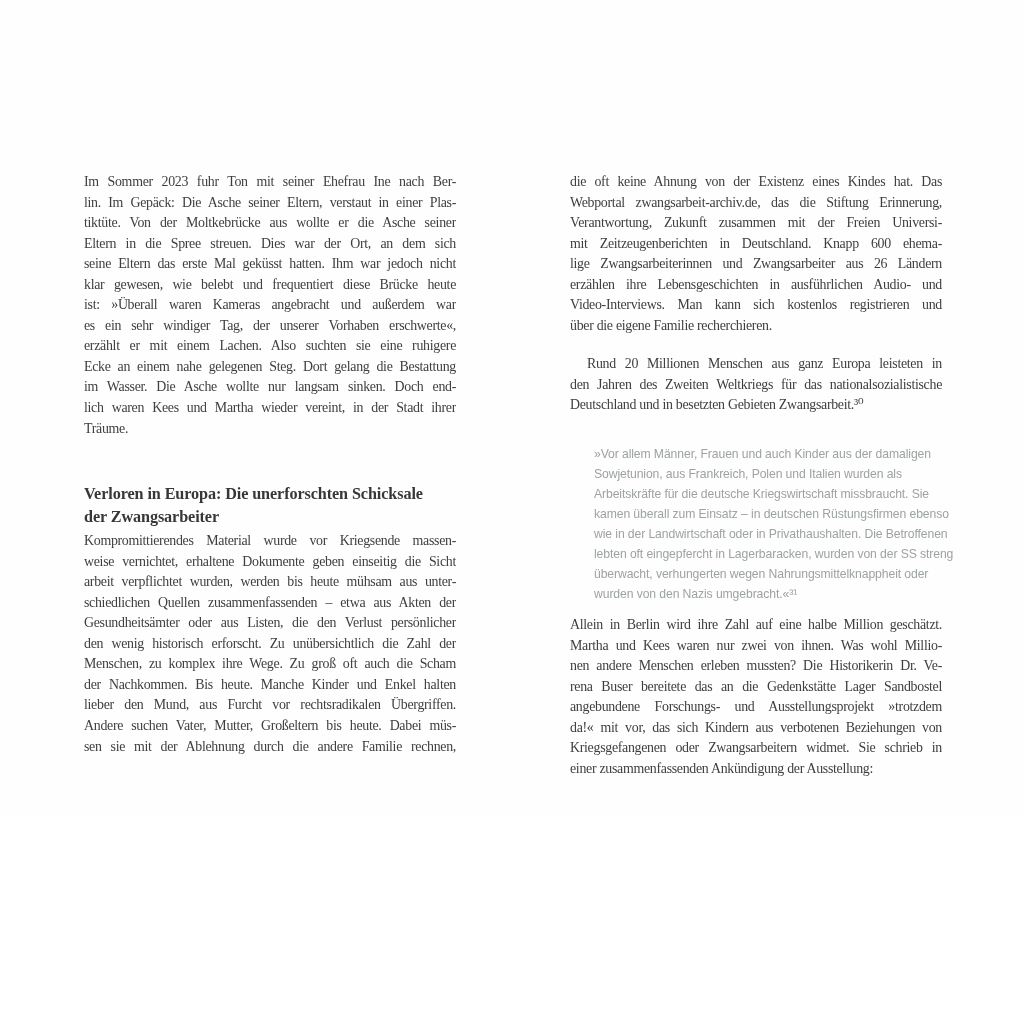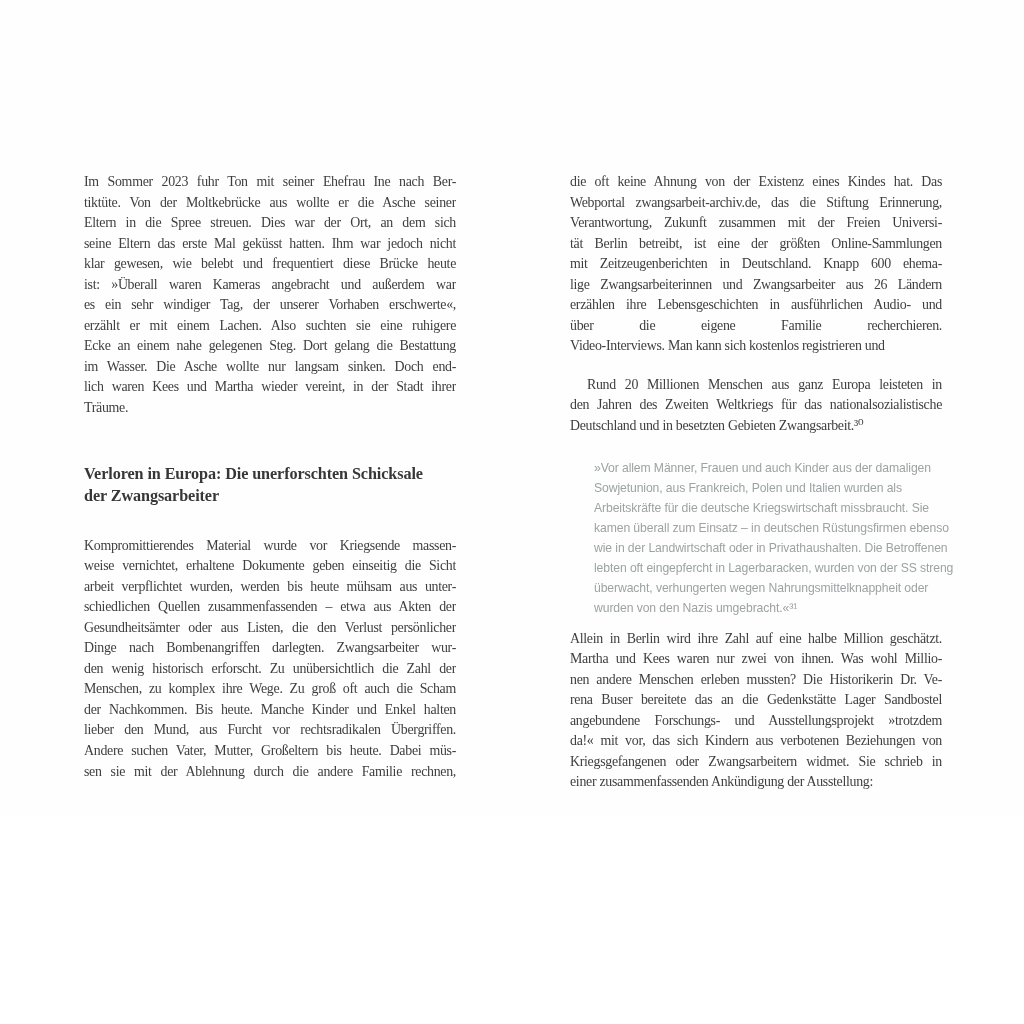--- a/index.html
+++ b/index.html
@@ -43,24 +43,24 @@
 
   .heading { margin-top: 44px; }
   .heading .line {
     font-weight: bold;
     font-size: 16.2px;
     line-height: 22.5px;
     letter-spacing: -0.1px;
     color: #373737;
     text-align: left;
   }
-  .page-left .para-after-heading { margin-top: 28px; }
+  .page-left .para-after-heading { margin-top: 3px; }
 
   .blockquote {
-    margin-top: 21px;
+    margin-top: 28px;
     padding-left: 24px;
   }
   .blockquote .line {
     font-family: "Liberation Sans", "DejaVu Sans", sans-serif;
     font-size: 12.2px;
     line-height: 20px;
     letter-spacing: -0.1px;
     color: #9da2a3;
     text-align: left;
     white-space: nowrap;
@@ -86,20 +86,21 @@
   }
 </style>
 </head>
 <body>
 
 <div id="spread">
 
   <div class="page page-left">
     <div class="para">
         <div class="line">Im Sommer 2023 fuhr Ton mit seiner Ehefrau Ine nach Ber-</div>
+        <div class="line">lin. Im Gepäck: Die Asche seiner Eltern, verstaut in einer Plas-</div>
         <div class="line">tiktüte. Von der Moltkebrücke aus wollte er die Asche seiner</div>
         <div class="line">Eltern in die Spree streuen. Dies war der Ort, an dem sich</div>
         <div class="line">seine Eltern das erste Mal geküsst hatten. Ihm war jedoch nicht</div>
         <div class="line">klar gewesen, wie belebt und frequentiert diese Brücke heute</div>
         <div class="line">ist: »Überall waren Kameras angebracht und außerdem war</div>
         <div class="line">es ein sehr windiger Tag, der unserer Vorhaben erschwerte«,</div>
         <div class="line">erzählt er mit einem Lachen. Also suchten sie eine ruhigere</div>
         <div class="line">Ecke an einem nahe gelegenen Steg. Dort gelang die Bestattung</div>
         <div class="line">im Wasser. Die Asche wollte nur langsam sinken. Doch end-</div>
         <div class="line">lich waren Kees und Martha wieder vereint, in der Stadt ihrer</div>
@@ -108,41 +109,39 @@
     <div class="heading">
         <div class="line">Verloren in Europa: Die unerforschten Schicksale</div>
         <div class="line">der Zwangsarbeiter</div>
       </div>
     <div class="para justify-all para-after-heading">
         <div class="line">Kompromittierendes Material wurde vor Kriegsende massen-</div>
         <div class="line">weise vernichtet, erhaltene Dokumente geben einseitig die Sicht</div>
         <div class="line">arbeit verpflichtet wurden, werden bis heute mühsam aus unter-</div>
         <div class="line">schiedlichen Quellen zusammenfassenden – etwa aus Akten der</div>
         <div class="line">Gesundheitsämter oder aus Listen, die den Verlust persönlicher</div>
-        <div class="line">Dinge nach Bombenangriffen darlegten. Zwangsarbeiter wur-</div>
         <div class="line">den wenig historisch erforscht. Zu unübersichtlich die Zahl der</div>
         <div class="line">Menschen, zu komplex ihre Wege. Zu groß oft auch die Scham</div>
         <div class="line">der Nachkommen. Bis heute. Manche Kinder und Enkel halten</div>
         <div class="line">lieber den Mund, aus Furcht vor rechtsradikalen Übergriffen.</div>
         <div class="line">Andere suchen Vater, Mutter, Großeltern bis heute. Dabei müs-</div>
         <div class="line">sen sie mit der Ablehnung durch die andere Familie rechnen,</div>
       </div>
   </div>
 
   <div class="page page-right">
     <div class="para">
         <div class="line">die oft keine Ahnung von der Existenz eines Kindes hat. Das</div>
         <div class="line">Webportal zwangsarbeit-archiv.de, das die Stiftung Erinnerung,</div>
         <div class="line">Verantwortung, Zukunft zusammen mit der Freien Universi-</div>
-        <div class="line">tät Berlin betreibt, ist eine der größten Online-Sammlungen</div>
         <div class="line">mit Zeitzeugenberichten in Deutschland. Knapp 600 ehema-</div>
         <div class="line">lige Zwangsarbeiterinnen und Zwangsarbeiter aus 26 Ländern</div>
         <div class="line">erzählen ihre Lebensgeschichten in ausführlichen Audio- und</div>
+        <div class="line">Video-Interviews. Man kann sich kostenlos registrieren und</div>
         <div class="line">über die eigene Familie recherchieren.</div>
-        <div class="line">Video-Interviews. Man kann sich kostenlos registrieren und</div>
       </div>
     <div class="para indent-first">
         <div class="line">Rund 20 Millionen Menschen aus ganz Europa leisteten in</div>
         <div class="line">den Jahren des Zweiten Weltkriegs für das nationalsozialistische</div>
         <div class="line">Deutschland und in besetzten Gebieten Zwangsarbeit.³⁰</div>
       </div>
     <div class="blockquote">
         <div class="line">»Vor allem Männer, Frauen und auch Kinder aus der damaligen</div>
         <div class="line">Sowjetunion, aus Frankreich, Polen und Italien wurden als</div>
         <div class="line">Arbeitskräfte für die deutsche Kriegswirtschaft missbraucht. Sie</div>

